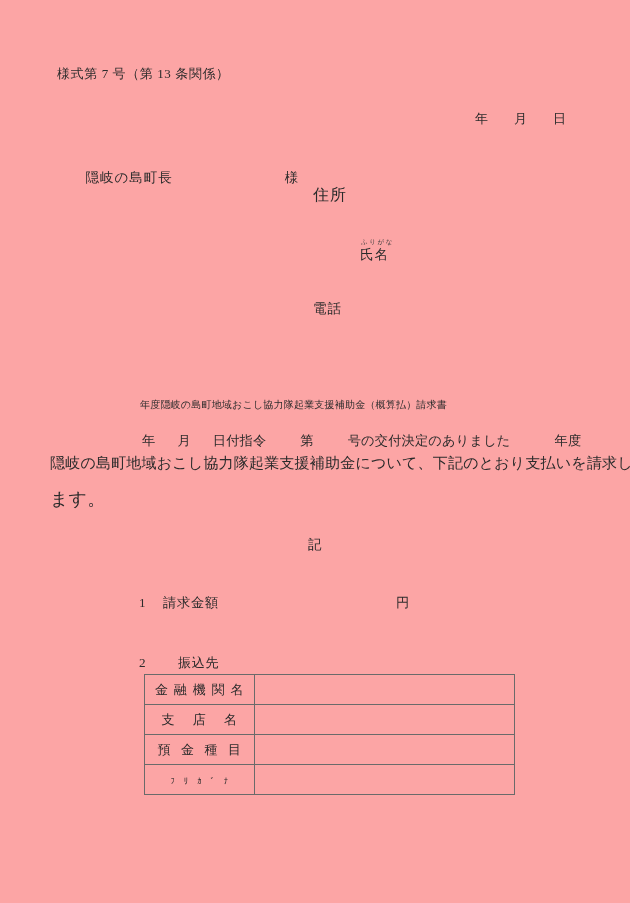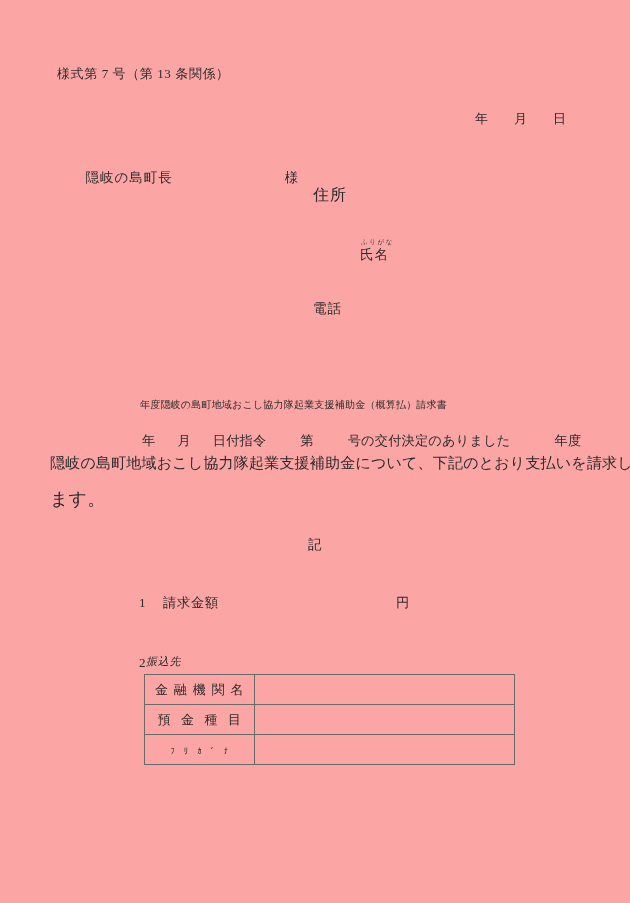--- a/index.html
+++ b/index.html
@@ -148,25 +148,24 @@
     top: 596px;
     font-size: 13.2px;
   }
 
   #item-2-number {
     left: 139px;
     top: 656px;
     font-size: 13.2px;
   }
   #item-2-label {
-    left: 146px;
+    left: 178px;
     top: 656px;
-    font-size: 11px;
+    font-size: 13px;
     letter-spacing: 0.8px;
-    font-style: italic;
   }
 
   
   #bank-table {
     position: absolute;
     left: 144px;
     top: 674px;
     width: 368px;
     border-collapse: collapse;
     table-layout: fixed;
@@ -242,20 +241,24 @@
   <div class="abs" id="item-2-number">2</div>
   <div class="abs" id="item-2-label">振込先</div>
 
   <table id="bank-table">
     <tbody>
         <tr>
           <td class="label-cell"><span class="label-spread"><span class="ch" style="margin-right: 5.4px;">金</span><span class="ch" style="margin-right: 5.4px;">融</span><span class="ch" style="margin-right: 5.4px;">機</span><span class="ch" style="margin-right: 5.4px;">関</span><span class="ch">名</span></span></td>
           <td class="value-cell"></td>
         </tr>
         <tr>
+          <td class="label-cell"><span class="label-spread"><span class="ch" style="margin-right: 17.6667px;">支</span><span class="ch" style="margin-right: 17.6667px;">店</span><span class="ch">名</span></span></td>
+          <td class="value-cell"></td>
+        </tr>
+        <tr>
           <td class="label-cell"><span class="label-spread"><span class="ch" style="margin-right: 10px;">預</span><span class="ch" style="margin-right: 10px;">金</span><span class="ch" style="margin-right: 10px;">種</span><span class="ch">目</span></span></td>
           <td class="value-cell"></td>
         </tr>
         <tr>
           <td class="label-cell"><span class="label-spread kana"><span class="ch" style="margin-right: 8.6px;">ﾌ</span><span class="ch" style="margin-right: 8.6px;">ﾘ</span><span class="ch" style="margin-right: 8.6px;">ｶ</span><span class="ch" style="margin-right: 8.6px;">ﾞ</span><span class="ch">ﾅ</span></span></td>
           <td class="value-cell"></td>
         </tr>
       </tbody>
   </table>
 

